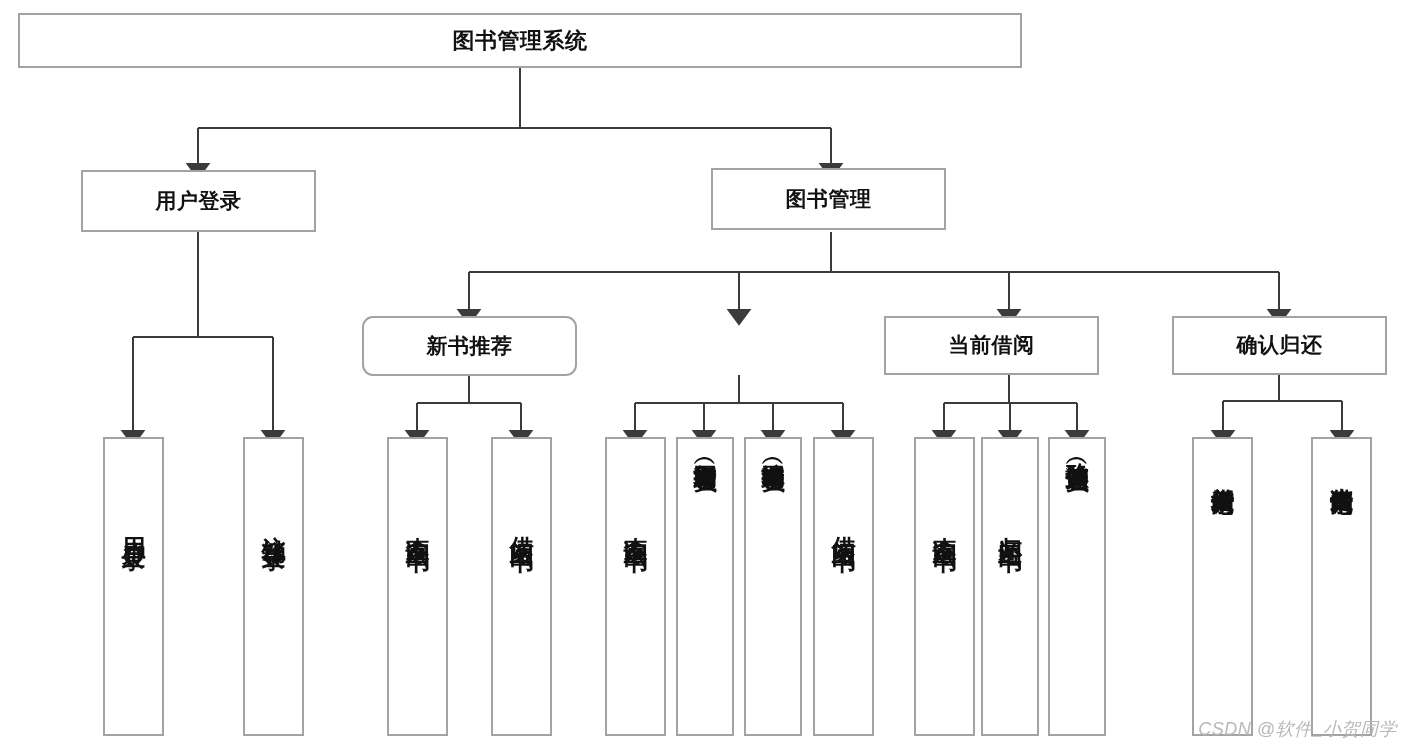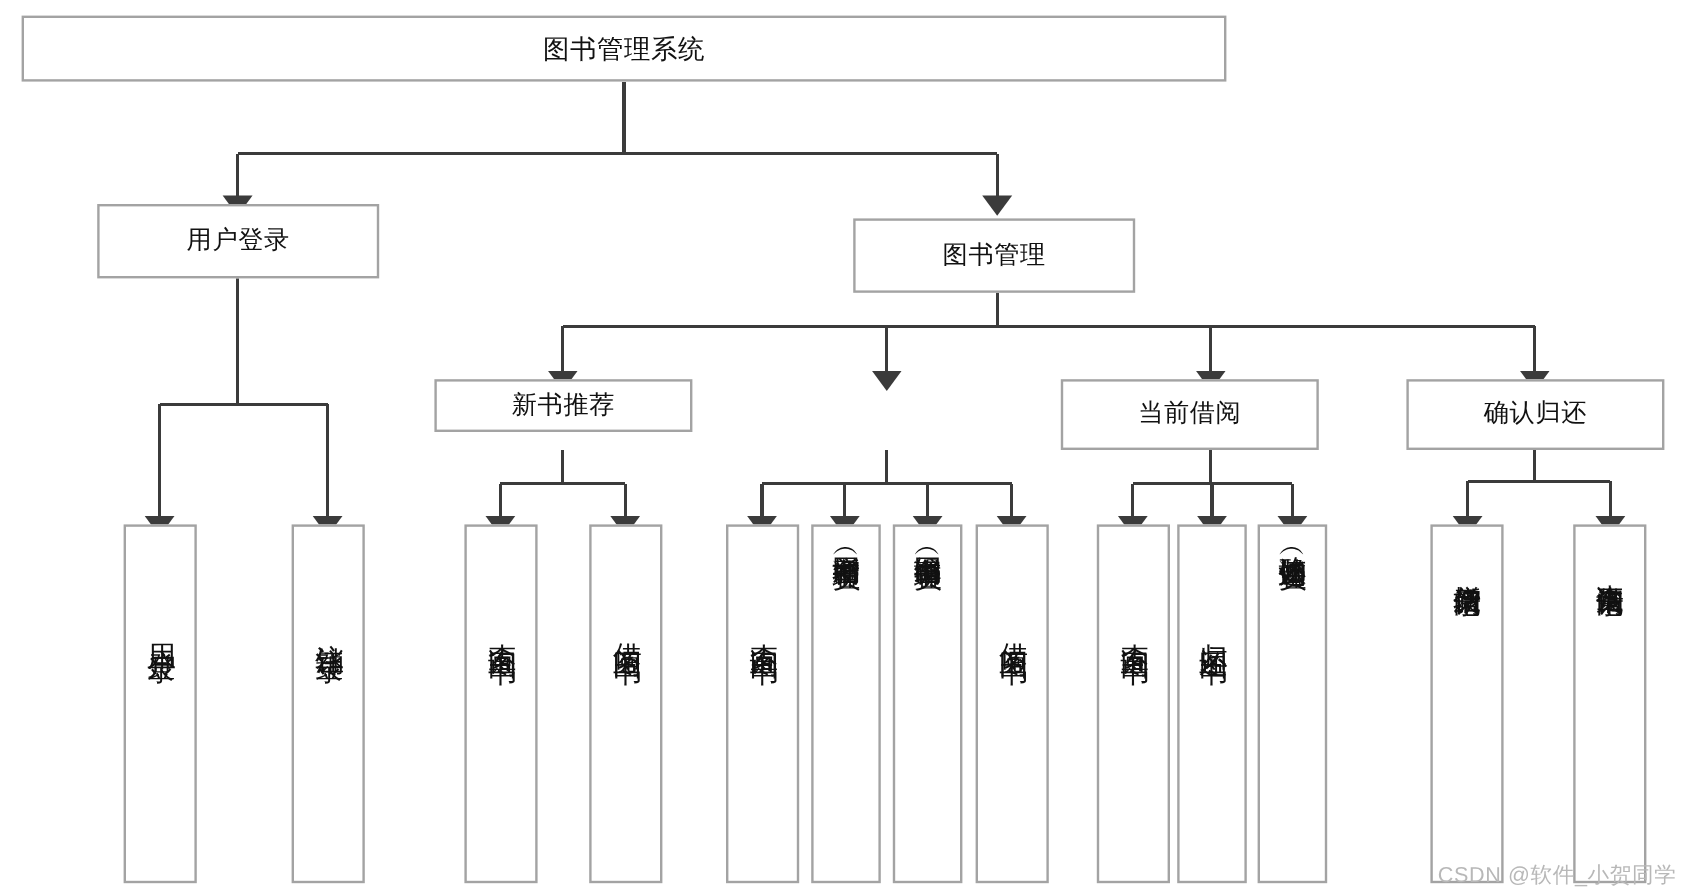--- a/index.html
+++ b/index.html
@@ -23,20 +23,21 @@
   .node{
     position:absolute;
     box-sizing:border-box;
     background:#ffffff;
     border:2px solid #a3a3a3;
     display:flex;
     align-items:center;
     justify-content:center;
     color:#111111;
     z-index:2;
+    font-weight:bold;
   }
   .node.root{
     border-width:2px;
   }
   .node-label{
     display:block;
     text-align:center;
     line-height:1.18;
     letter-spacing:0.5px;
     white-space:nowrap;
@@ -68,20 +69,21 @@
   }
   .watermark{
     position:absolute;
     right:8px;
     bottom:6px;
     font-size:18px;
     color:#b8b8b8;
     letter-spacing:0.5px;
     z-index:3;
     white-space:nowrap;
+    font-style:italic;
   }
 </style>
 </head>
 <body>
 
 <div id="canvas">
 
   <svg id="wires" viewBox="0 0 1405 747">
     <defs>
       <marker id="arw" markerWidth="12" markerHeight="12" refX="1.2" refY="5" orient="auto" markerUnits="strokeWidth">
@@ -134,25 +136,25 @@
     </g>
   </svg>
 
   <div class="node root h" style="left:18px; top:13px; width:1004px; height:55px;">
     <span class="node-label">图书管理系统</span>
   </div>
 
   <div class="node h" style="left:81px; top:170px; width:235px; height:62px;">
     <span class="node-label">用户登录</span>
   </div>
-  <div class="node h" style="left:711px; top:182px; width:235px; height:62px;">
+  <div class="node h" style="left:711px; top:168px; width:235px; height:62px;">
     <span class="node-label">图书管理</span>
   </div>
 
-  <div class="node h" style="left:362px; top:316px; width:215px; height:44px;">
+  <div class="node h" style="left:362px; top:316px; width:215px; height:60px;border-radius:11px;">
     <span class="node-label">新书推荐</span>
   </div>
   <div class="node h" style="left:884px; top:316px; width:215px; height:59px;">
     <span class="node-label">当前借阅</span>
   </div>
   <div class="node h" style="left:1172px; top:316px; width:215px; height:59px;">
     <span class="node-label">确认归还</span>
   </div>
 
   <div class="node v" style="left:103px; top:437px; width:61px; height:299px; padding-top:78px;">

